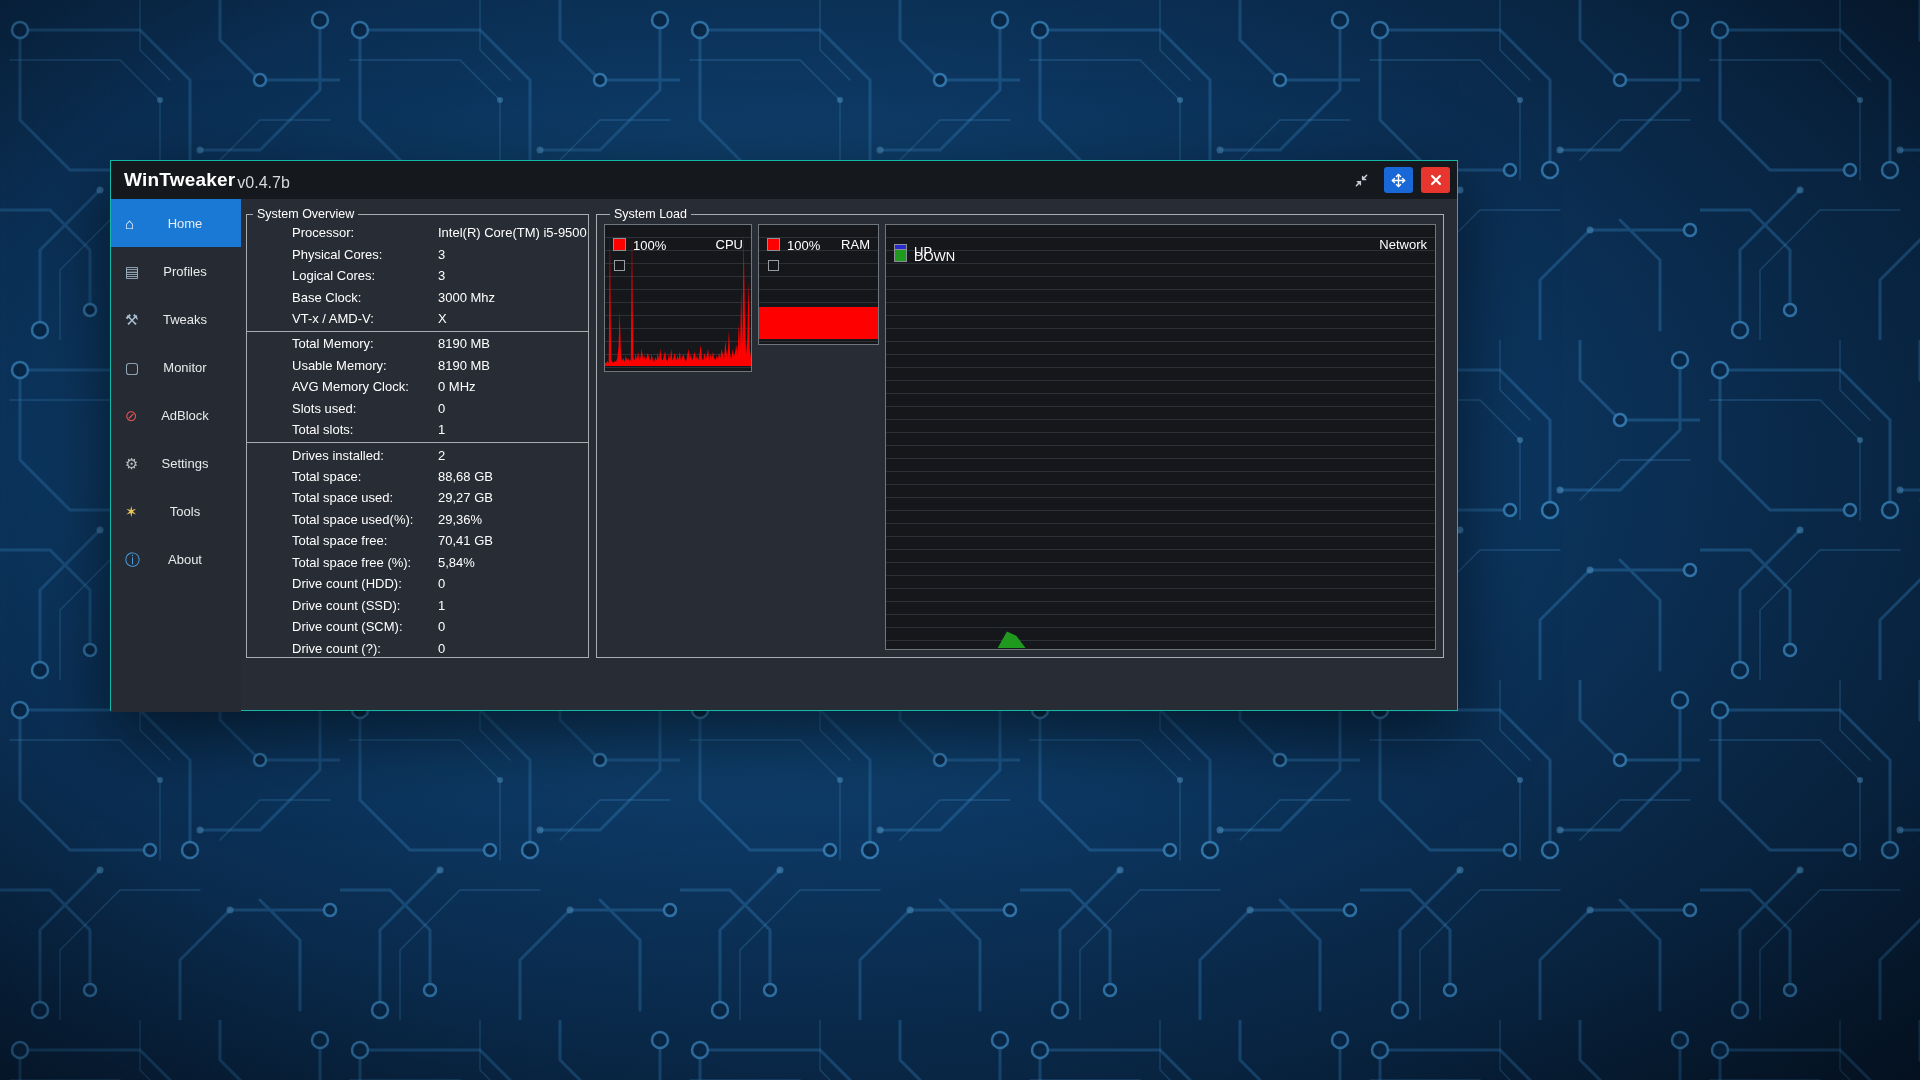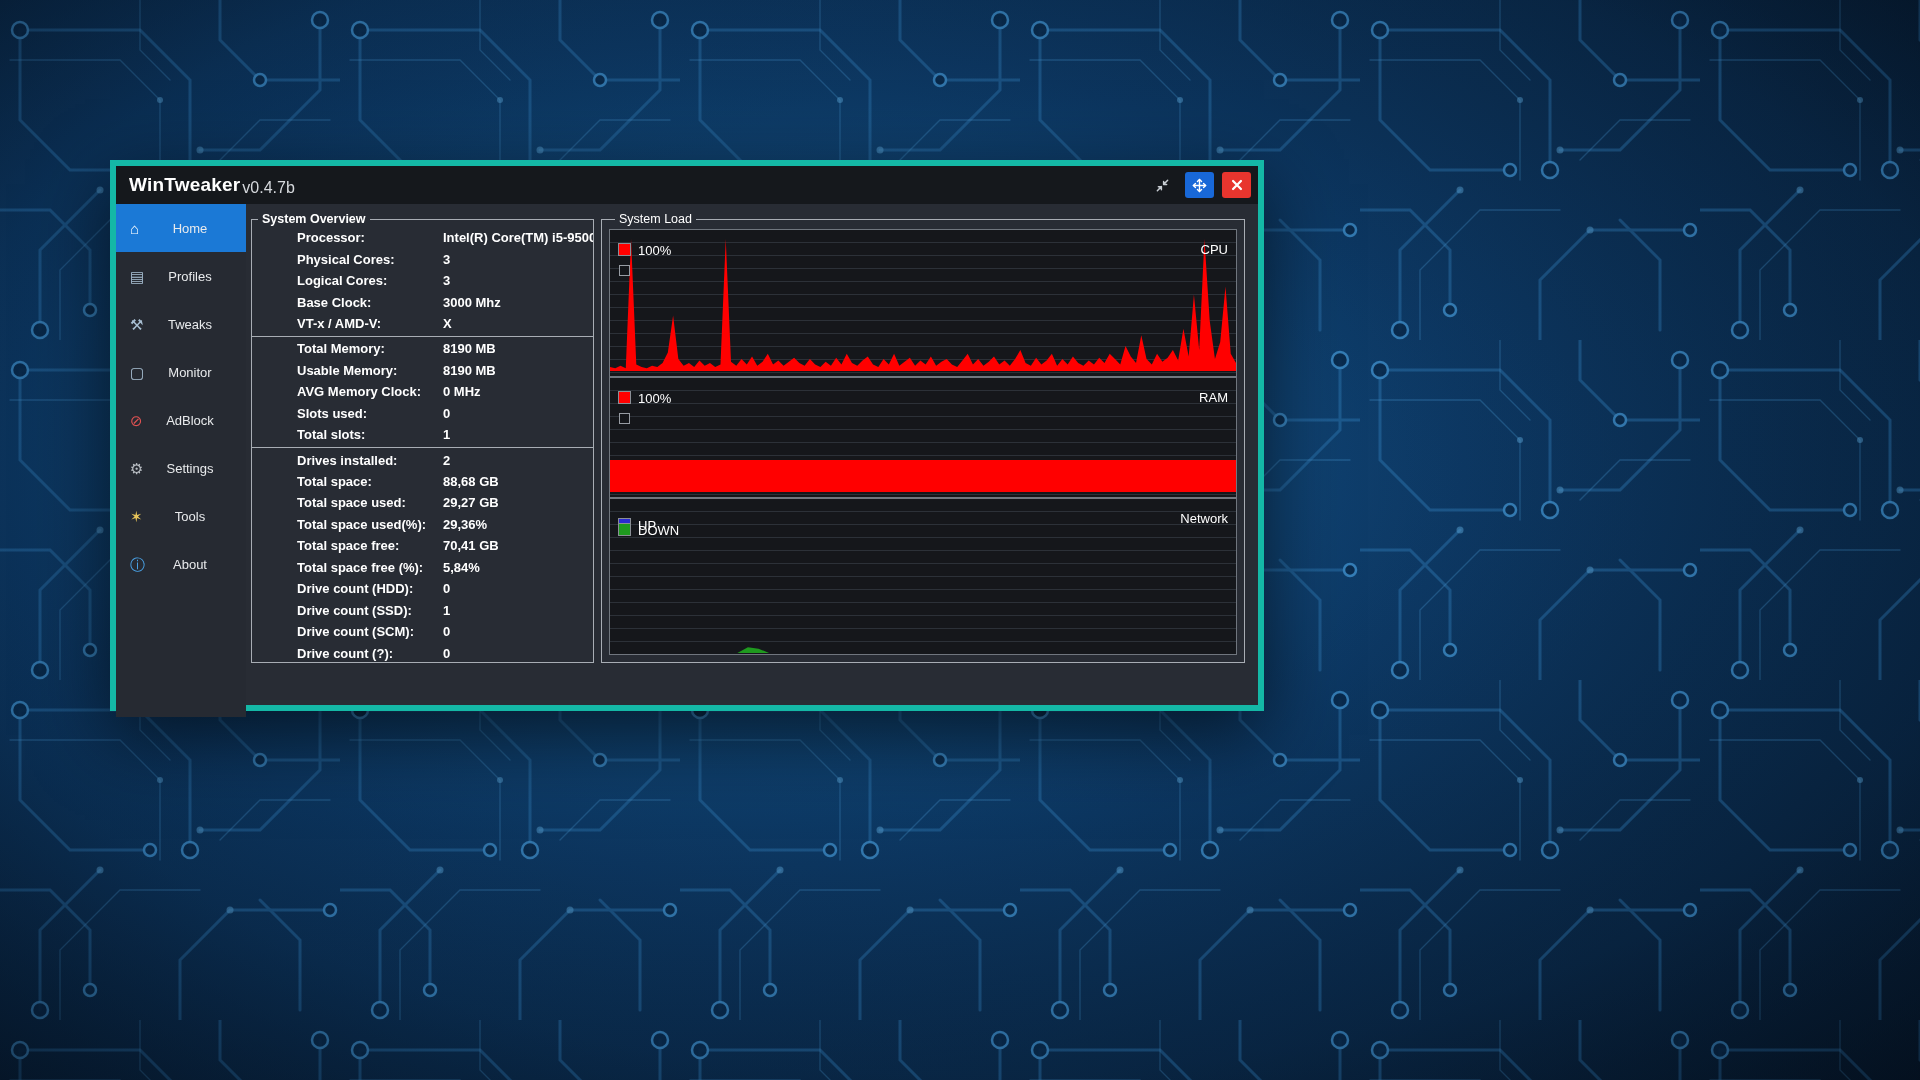--- a/index.html
+++ b/index.html
@@ -2,22 +2,22 @@
 <html><head>
 <meta charset="utf-8">
 <style>
   * { box-sizing: border-box; }
   html, body { margin: 0; padding: 0; width: 1920px; height: 1080px; overflow: hidden;
     font-family: "Liberation Sans", "DejaVu Sans", sans-serif; background: #081c33; }
 
   .bg { position: absolute; left: 0; top: 0; z-index: 0; }
 
   
-  .window { position: absolute; left: 110px; top: 160px; width: 1154px; height: 551px;
-    background: #282c34; z-index: 1; border: 6px solid #14b8a6;
+  .window { position: absolute; left: 110px; top: 160px; width: 1348px; height: 551px;
+    background: #282c34; z-index: 1; border: 1px solid #14b8a6;
     box-shadow: 0 24px 70px rgba(0,0,0,.6); color: #fff; }
 
   .titlebar { height: 38px; background: #15181c; display: flex; align-items: center; padding-left: 13px; }
   .app-title { font-size: 19px; font-weight: bold; letter-spacing: .2px; }
   .app-version { font-size: 16px; color: #d6d9dd; margin-left: 2px; margin-top: 6px; }
   .win-buttons { margin-left: auto; margin-right: 7px; display: flex; gap: 8px; align-items: center; }
   .winbtn { width: 29px; height: 26px; border: none; border-radius: 3px; display: flex;
     align-items: center; justify-content: center; cursor: pointer; padding: 0; }
   .winbtn.plain { background: transparent; }
   .winbtn.blue { background: #1868d8; }
@@ -44,28 +44,28 @@
   .greeting { font-size: 21px; font-weight: bold; }
   .restart-btn { height: 31px; padding: 0 17px; background: #333943; color: #fff;
     border: 1px solid #5a626e; border-radius: 2px; font-size: 13px; cursor: pointer;
     font-family: inherit; }
 
   .groups-row { display: flex; gap: 7px; margin: 8px 13px 0 5px; height: 451px; }
   fieldset { border: 1px solid #a8adb4; margin: 0; padding: 0; min-width: 0; }
   legend { font-size: 12.5px; margin-left: 6px; padding: 0 4px; color: #fff; }
 
   
-  .overview { width: 343px; flex: 0 0 343px; overflow: hidden; font-weight: bold; }
+  .overview { width: 343px; flex: 0 0 343px; overflow: hidden; }
   .ov-section { padding: 1px 6px 2px 8px; }
   .ov-section + .ov-section { border-top: 1px solid #a8adb4; }
   .ov-row { display: grid; grid-template-columns: 146px 1fr; height: 21.45px;
     align-items: center; font-size: 13px; white-space: nowrap; margin-left: 37px; }
 
   
-  .load { flex: 1; display: flex; flex-direction: column; padding: 3px 7px 7px; }
+  .load { flex: 1; display: flex; flex-direction: row; padding: 3px 7px 7px; gap: 6px; }
   .panel { position: relative; border: 1px solid #70767e; overflow: hidden;
     background: repeating-linear-gradient(to bottom, #15171b 0px, #15171b 12px, #2c3138 12px, #2c3138 13px); }
   .panel-cpu { height: 148px; flex: 0 0 148px; }
   .panel-ram { height: 121px; flex: 0 0 121px; }
   .panel-net { flex: 1; }
   .panel-label { position: absolute; top: 12px; right: 8px; font-size: 13px; z-index: 3; }
   .legend { position: absolute; left: 8px; display: flex; gap: 7px;
     font-size: 13px; z-index: 3; }
   .legend-cpu, .legend-ram { top: 13px; }
   .net-legend-up { top: 19px; } .net-legend-down { top: 24px; }

